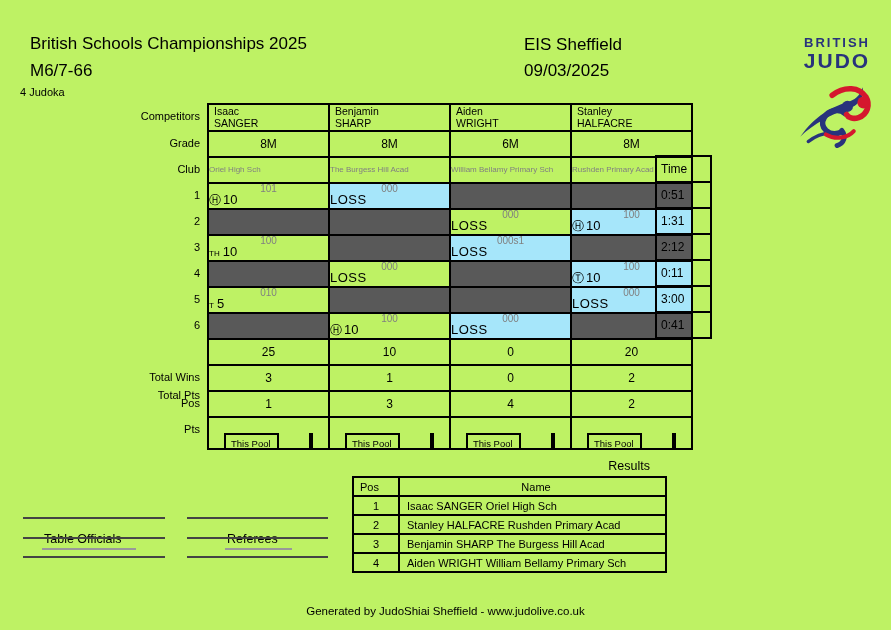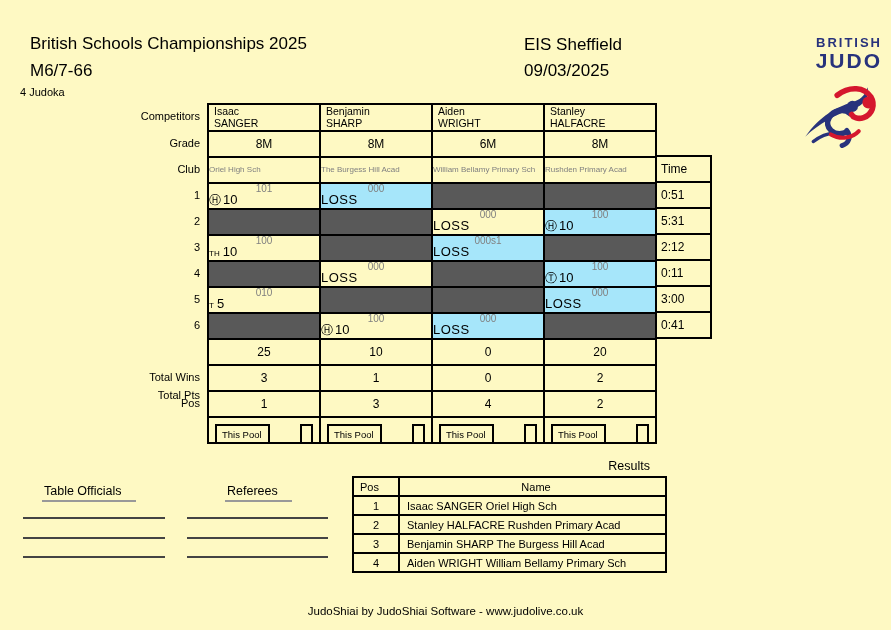--- a/index.html
+++ b/index.html
@@ -1,27 +1,27 @@
 <!DOCTYPE html>
 <html><head>
 <meta charset="utf-8">
 <style>
   html,body{margin:0;padding:0;background:#fff;}
-  .page{position:relative;width:891px;height:630px;background:#fef9c3;overflow:hidden;
+  .page{position:relative;width:891px;height:630px;background:#bef264;overflow:hidden;
         font-family:"Liberation Sans",sans-serif;color:#000;}
 
   
   .title{position:absolute;left:30px;top:34px;font-size:17px;}
   .category{position:absolute;left:30px;top:61px;font-size:17px;}
   .judoka-count{position:absolute;left:20px;top:86px;font-size:11px;}
   .venue{position:absolute;left:524px;top:35px;font-size:17px;}
   .date{position:absolute;left:524px;top:61px;font-size:17px;}
 
   
-  .logo{position:absolute;left:792px;top:36px;width:90px;text-align:right;}
+  .logo{position:absolute;left:792px;top:36px;width:90px;text-align:center;}
   .logo .l1{font-size:13px;font-weight:bold;letter-spacing:2px;color:#28337c;line-height:14px;}
   .logo .l2{font-size:21px;font-weight:bold;letter-spacing:2px;color:#28337c;line-height:22px;}
   .logo svg{margin-top:4px;}
 
   
   .rowlabel{position:absolute;left:40px;width:160px;text-align:right;font-size:11px;}
 
   
   table.pool{position:absolute;left:207px;top:103px;border-collapse:collapse;table-layout:fixed;}
   table.pool td{border:2px solid #000;padding:0;overflow:hidden;vertical-align:top;}
@@ -31,31 +31,31 @@
   .gradecell{text-align:center;font-size:12px;line-height:24px;}
   .clubcell{font-size:8px;color:#808080;line-height:24px;padding-left:7px;white-space:nowrap;}
   td.blocked{background:#595959;}
   td.hl{background:#a6e6fa;}
   .score{font-size:10px;color:#808080;text-align:center;height:9px;line-height:10px;}
   .mainline{font-size:13px;line-height:13px;}
   .mark{font-size:8px;margin-right:3px;}
   .mark.circled{font-size:12px;margin-right:2px;}
   .losslbl{letter-spacing:0.5px;}
   .totcell{text-align:center;font-size:12px;line-height:24px;}
-  .pts-split{display:flex;height:24px;box-sizing:border-box;padding:6px;gap:28px;}
+  .pts-split{display:flex;height:24px;box-sizing:border-box;padding:15px;gap:28px;}
   .pts-box{border:2px solid #000;box-sizing:border-box;height:22px;}
   .pts-box.left{width:55px;font-size:9.5px;line-height:18px;padding-left:5px;}
   .pts-box.right{flex:1;margin-left:2px;}
 
   
   table.timecol{position:absolute;left:655px;top:155px;border-collapse:collapse;table-layout:fixed;}
   table.timecol td{border:2px solid #000;width:49px;height:24px;font-size:12px;padding:0 0 0 4px;vertical-align:middle;}
 
   
-  .off-title{position:absolute;font-size:12.5px;border-bottom:2px solid #999;padding:0 14px 2px 2px;}
+  .off-title{position:absolute;font-size:12.5px;border-bottom:2px solid #999;padding:0 14px 2px 2px;margin-top:48px;}
   .sigline{position:absolute;border-top:2px solid #444;height:0;}
 
   
   .results-title{position:absolute;left:352px;top:459px;width:298px;text-align:right;font-size:12.5px;}
   table.results{position:absolute;left:352px;top:476px;border-collapse:collapse;table-layout:fixed;}
   table.results td{border:2px solid #000;height:17px;font-size:11px;vertical-align:middle;padding:0;}
   table.results .poscol{text-align:center;width:38px;}
   table.results .namecol{padding-left:7px;width:258px;}
   table.results .namehdr{text-align:center;}
   table.results .poshdr{text-align:left;padding-left:6px;}
@@ -94,20 +94,21 @@
   <div class="rowlabel" style="top:156px;line-height:26px;">Club</div>
   <div class="rowlabel" style="top:182px;line-height:26px;">1</div>
   <div class="rowlabel" style="top:208px;line-height:26px;">2</div>
   <div class="rowlabel" style="top:234px;line-height:26px;">3</div>
   <div class="rowlabel" style="top:260px;line-height:26px;">4</div>
   <div class="rowlabel" style="top:286px;line-height:26px;">5</div>
   <div class="rowlabel" style="top:312px;line-height:26px;">6</div>
   <div class="rowlabel" style="top:338px;line-height:26px;margin-top:44px;">Total Pts</div>
   <div class="rowlabel" style="top:364px;line-height:26px;">Total Wins</div>
   <div class="rowlabel" style="top:390px;line-height:26px;">Pos</div>
+  <div class="rowlabel" style="top:416px;line-height:26px;">Pts</div>
 
   <table class="pool">
     <colgroup>
         <col style="width:112px">
         <col style="width:112px">
         <col style="width:112px">
         <col style="width:112px">
       </colgroup>
     <tbody>
         <tr class="r-comp">
@@ -276,21 +277,21 @@
 
   <table class="timecol">
     <tbody>
         <tr>
           <td>Time</td>
         </tr>
     <tr>
           <td>0:51</td>
         </tr>
     <tr>
-          <td>5:31</td>
+          <td>1:31</td>
         </tr>
     <tr>
           <td>2:12</td>
         </tr>
     <tr>
           <td>0:11</td>
         </tr>
     <tr>
           <td>3:00</td>
         </tr>
@@ -328,15 +329,15 @@
       <td class="poscol">3</td>
       <td class="namecol">Benjamin SHARP The Burgess Hill Acad</td>
     </tr>
     <tr>
       <td class="poscol">4</td>
       <td class="namecol">Aiden WRIGHT William Bellamy Primary Sch</td>
     </tr>
   </tbody>
     </table>
 
-  <div class="footer">JudoShiai by JudoShiai Software - www.judolive.co.uk</div>
+  <div class="footer">Generated by JudoShiai Sheffield - www.judolive.co.uk</div>
 
 </div>
 
 </body></html>

